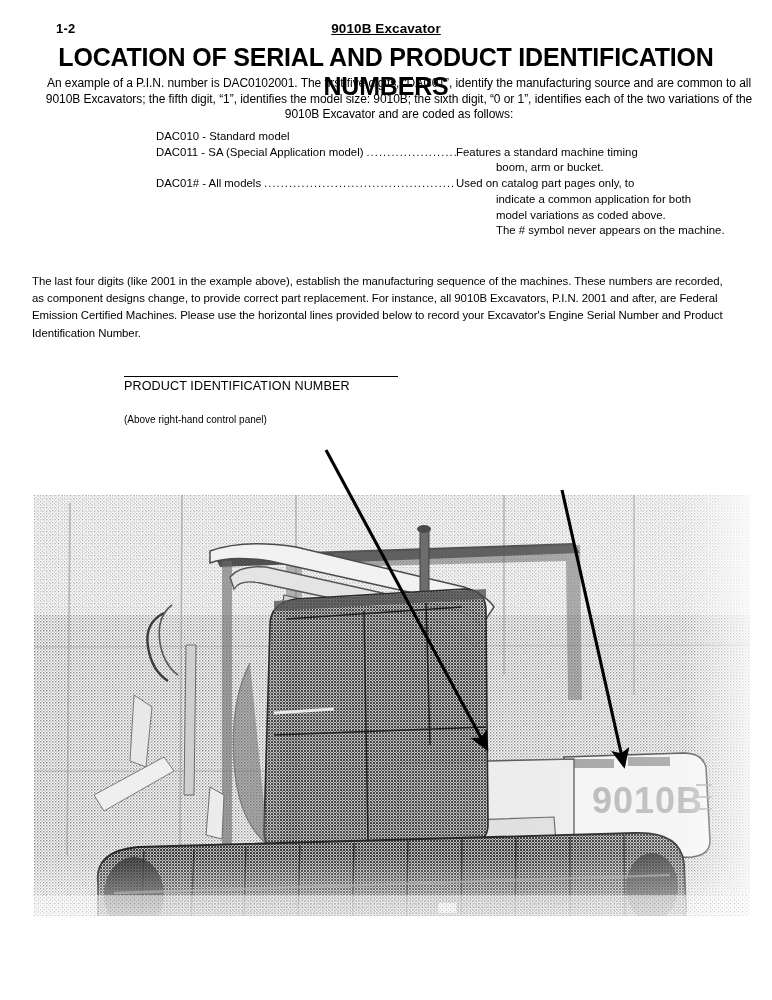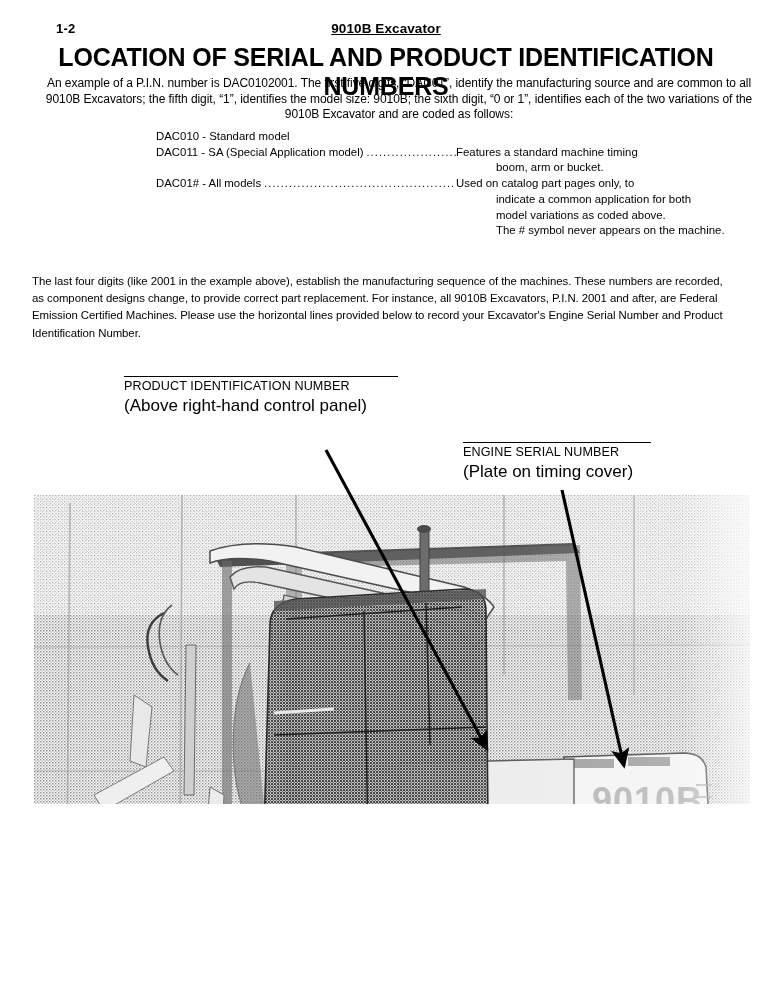--- a/index.html
+++ b/index.html
@@ -8,21 +8,21 @@
     padding: 0;
     background: #ffffff;
   }
   body {
     font-family: "Liberation Sans", sans-serif;
     color: #000000;
   }
   #page {
     position: relative;
     width: 772px;
-    height: 804px;
+    height: 916px;
     overflow: hidden;
     background: #ffffff;
   }
 
   
   .page-num {
     position: absolute;
     left: 56px;
     top: 21px;
     font-size: 13px;
@@ -122,22 +122,22 @@
     height: 0;
     border-top: 1.3px solid #000;
   }
   .callout .co-title {
     font-size: 12.6px;
     letter-spacing: 0.1px;
     margin-top: 2px;
     white-space: nowrap;
   }
   .callout .co-sub {
-    font-size: 17px;
-    margin-top: 3px;
+    font-size: 10px;
+    margin-top: 21px;
     white-space: nowrap;
   }
   #callout-pin { left: 124px; top: 376px; }
   #callout-pin .rule { width: 274px; }
   #callout-esn { left: 463px; top: 442px; }
   #callout-esn .rule { width: 188px; }
 
   
   #photo-wrap {
     position: absolute;
@@ -207,25 +207,20 @@
   </div>
 
   <div class="seq-para">The last four digits (like 2001 in the example above), establish the manufacturing sequence of the machines. These numbers are recorded, as component designs change, to provide correct part replacement. For instance, all 9010B Excavators, P.I.N. 2001 and after, are Federal Emission Certified Machines. Please use the horizontal lines provided below to record your Excavator's Engine Serial Number and Product Identification Number.</div>
 
   <div class="callout" id="callout-pin">
     <div class="rule"></div>
     <div class="co-title">PRODUCT IDENTIFICATION NUMBER</div>
     <div class="co-sub">(Above right-hand control panel)</div>
   </div>
 
-  <div class="callout" id="callout-esn">
-    <div class="rule"></div>
-    <div class="co-title">ENGINE SERIAL NUMBER</div>
-    <div class="co-sub">(Plate on timing cover)</div>
-  </div>
 
   <div id="photo-wrap">
     <svg id="photo-svg" width="716" height="466" viewBox="0 0 716 466" xmlns="http://www.w3.org/2000/svg">
       <defs>
 
         <pattern id="halftone" width="3" height="3" patternUnits="userSpaceOnUse">
           <rect width="3" height="3" fill="#ffffff"></rect>
           <rect x="0" y="0" width="1.45" height="1.45" fill="#8d8d8d"></rect>
           <rect x="1.5" y="1.5" width="1.3" height="1.3" fill="#a8a8a8"></rect>
         </pattern>

